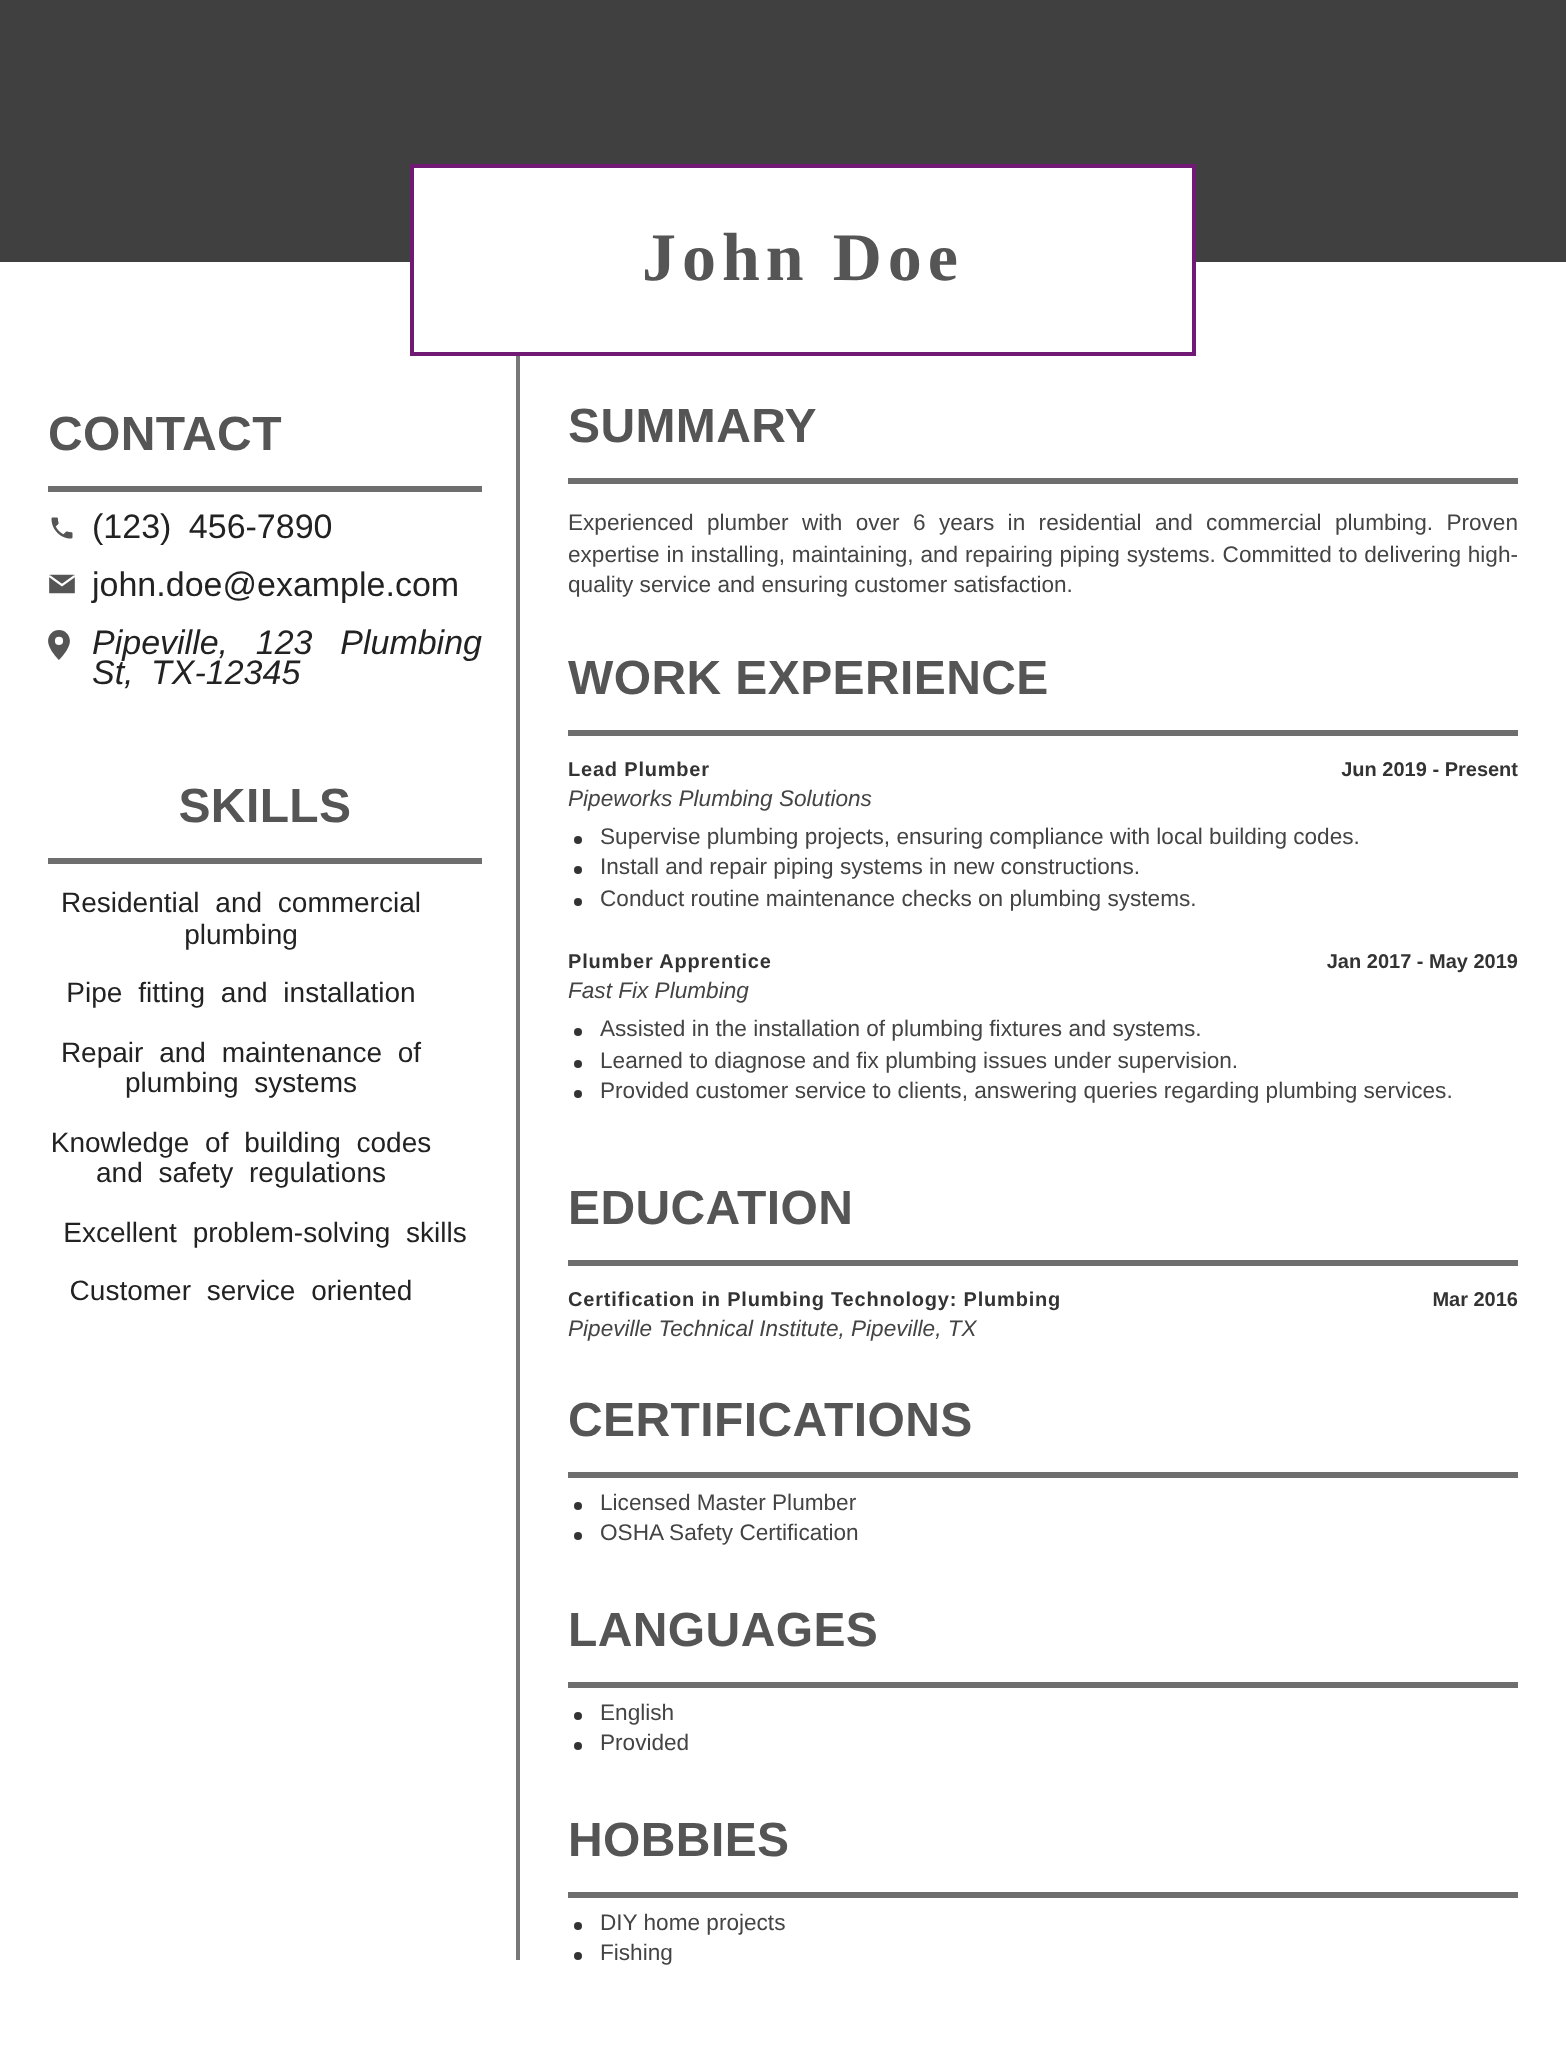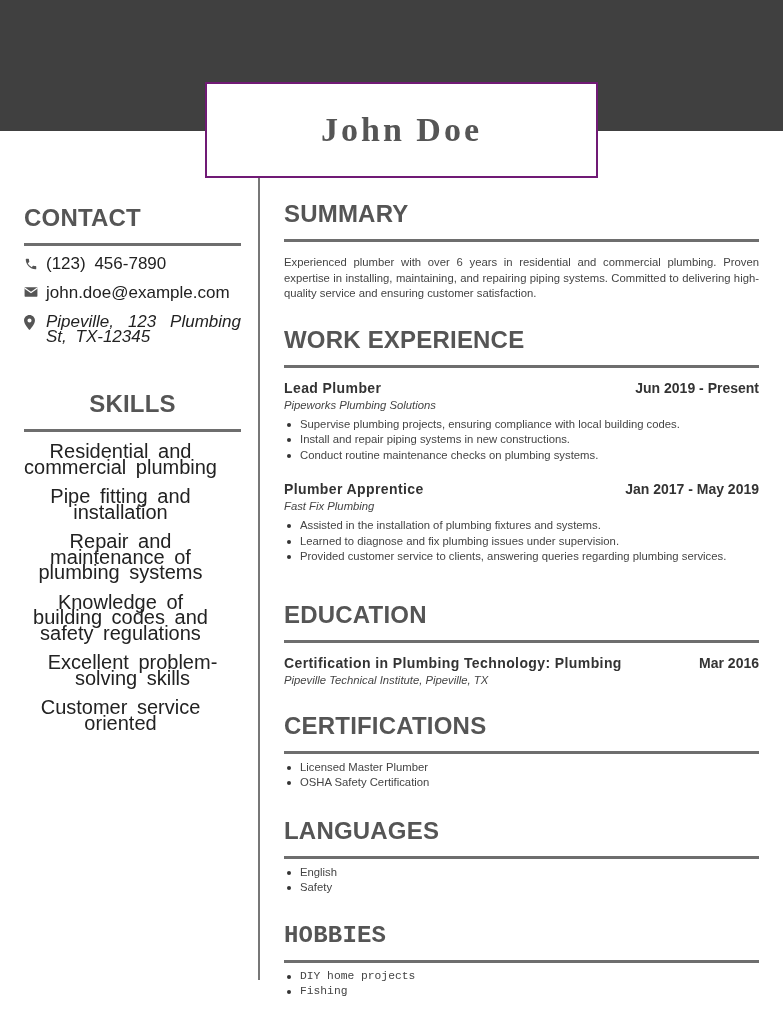--- a/index.html
+++ b/index.html
@@ -25,28 +25,28 @@
   .rule { height: 3px; background: #6e6e6e; margin-top: 11px; }
 
   .contact-list { margin-top: 8px; }
   .contact-row { display: flex; align-items: flex-start; font-size: 17px; color: #222; margin-top: 10px; line-height: 15px; }
   .contact-row .ic { width: 22px; flex: none; display: flex; justify-content: flex-start; padding-top: 1px; }
   .contact-row .txt { flex: 1; }
   .contact-row.addr .txt { text-align: justify; text-align-last: left; word-spacing: 4px; font-style: italic; }
   .contact-row.addr .ic { width: 22px; }
 
   .skills-sec { margin-top: 46px; text-align: center; }
-  .skill { font-size: 20px; color: #222; line-height: 15.5px; margin-top: 14px; word-spacing: 4px; padding-right: 24px; }
+  .skill { font-size: 14px; color: #222; line-height: 15.5px; margin-top: 14px; word-spacing: 4px; padding-right: 24px; }
   .skills-list { margin-top: 0px; }
 
   .summary { font-size: 11.3px; line-height: 15.5px; color: #444; text-align: justify; margin-top: 13px; }
 
   .section { margin-top: 22px; }
   .job { margin-top: 12px; }
-  .job-head { display: flex; justify-content: space-between; align-items: baseline; font-size: 14px; font-weight: bold; color: #333; letter-spacing: 0.4px; }
+  .job-head { display: flex; justify-content: space-between; align-items: baseline; font-size: 10px; font-weight: bold; color: #333; letter-spacing: 0.4px; }
   .job-head .date { letter-spacing: 0; }
   .company { font-size: 11.3px; font-style: italic; color: #444; margin-top: 3px; }
   ul.bullets { list-style: none; margin-top: 6px; }
   ul.bullets li { position: relative; padding-left: 16px; font-size: 11.3px; line-height: 15.5px; color: #444; }
   ul.bullets li::before { content: ""; position: absolute; left: 3px; top: 6px; width: 4px; height: 4px; border-radius: 50%; background: #333; }
   .job + .job { margin-top: 18px; }
   .simple-list { margin-top: 10px; }
 </style>
 </head>
 <body>
@@ -161,25 +161,25 @@
       <li>Licensed Master Plumber</li>
       <li>OSHA Safety Certification</li>
     </ul>
   </section>
 
   <section class="section" style="margin-top:26px;">
     <div class="sec-title">LANGUAGES</div>
     <div class="rule"></div>
     <ul class="bullets simple-list">
       <li>English</li>
-      <li>Safety</li>
+      <li>Provided</li>
     </ul>
   </section>
 
-  <section class="section" style="margin-top:26px;font-family:Liberation Mono, monospace;">
+  <section class="section" style="margin-top:26px;">
     <div class="sec-title">HOBBIES</div>
     <div class="rule"></div>
     <ul class="bullets simple-list">
       <li>DIY home projects</li>
       <li>Fishing</li>
     </ul>
   </section>
 </div>
 
 </body></html>

